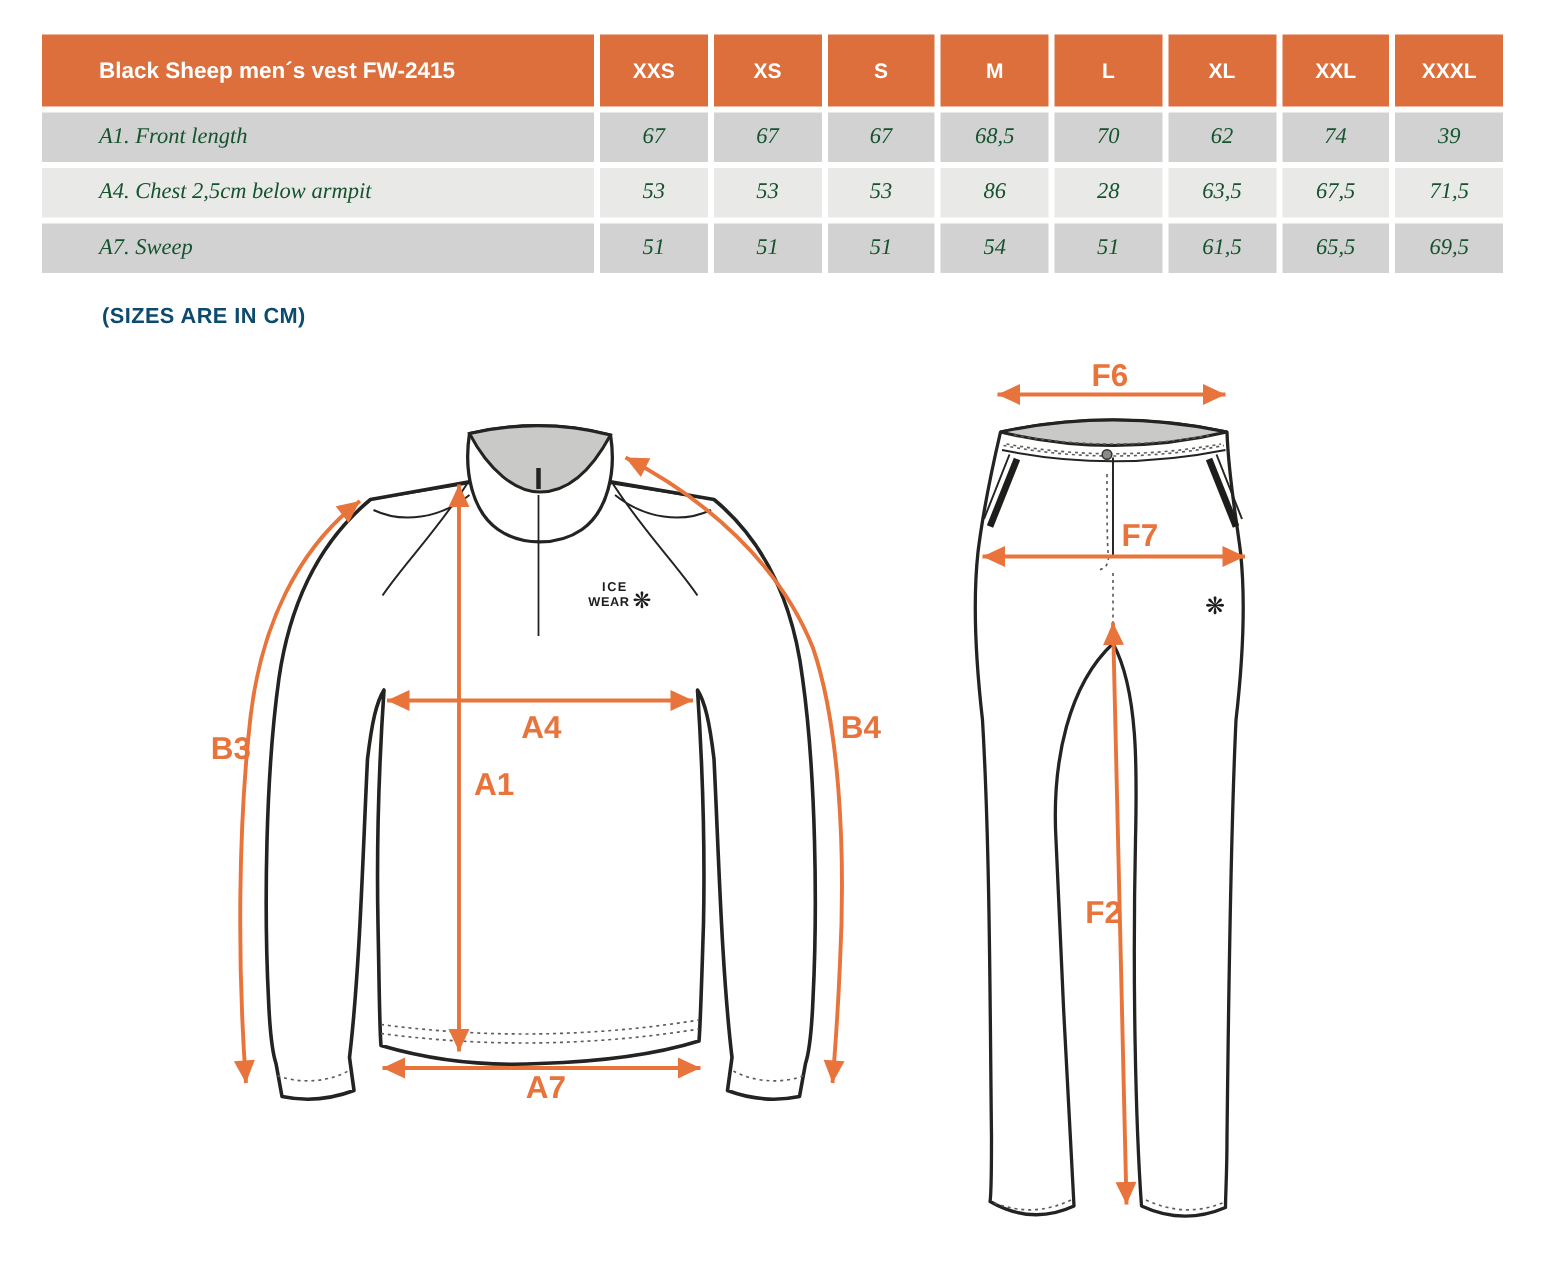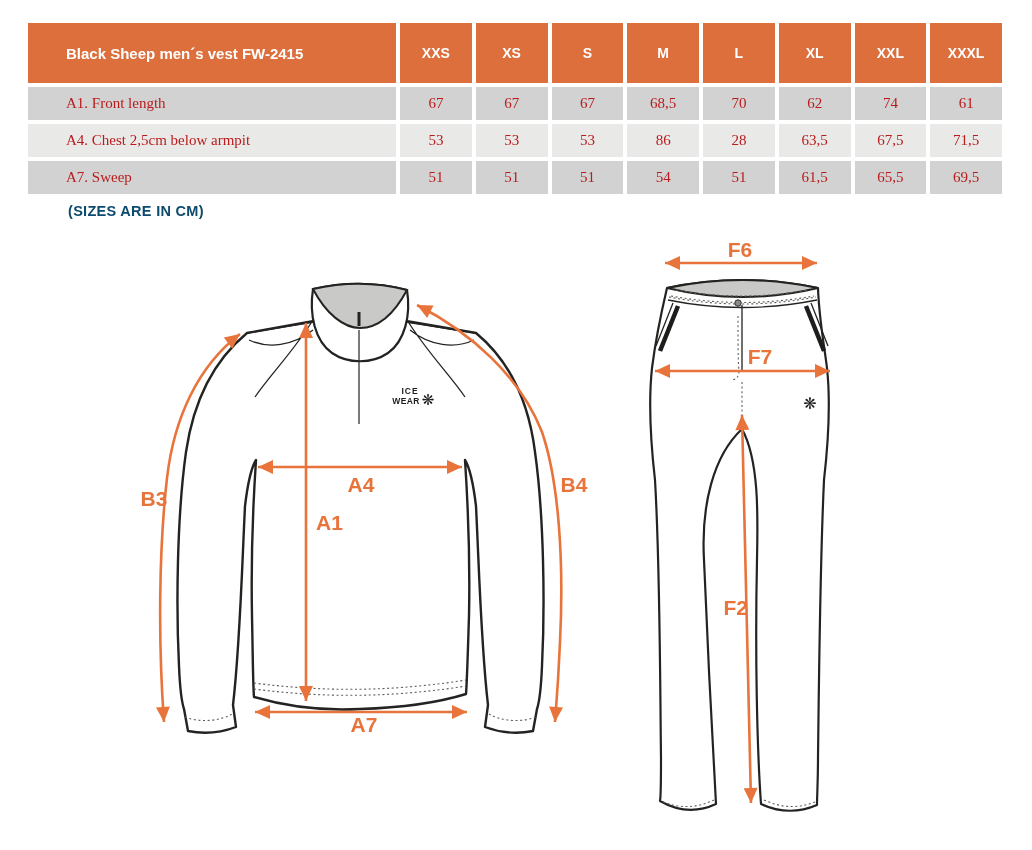--- a/index.html
+++ b/index.html
@@ -7,30 +7,30 @@
     width:1032px;height:850px;background:#ffffff;position:relative;
     font-family:"Liberation Sans",sans-serif;overflow:hidden;
   }
   .page{position:absolute;inset:0;}
   
   table.size-table{
     position:absolute;left:24px;top:19px;width:982px;
     border-collapse:separate;border-spacing:4px;table-layout:fixed;
   }
   table.size-table th{
-    height:60px;background:#DC6F3C;color:#ffffff;
+    height:48px;background:#DC6F3C;color:#ffffff;
     font-weight:bold;font-size:14px;text-align:center;padding:0;
   }
   table.size-table th.title{
     width:330px;text-align:left;padding-left:38px;font-size:15px;
   }
   table.size-table td{
-    height:33px;background:#D2D2D2;color:#b91c1c;
+    height:33px;background:#D2D2D2;color:#14532d;
     font-family:"Liberation Serif",serif;font-size:15px;
-    text-align:center;padding:0;
+    text-align:center;padding:0;font-style:italic;
   }
   table.size-table tr.alt td{background:#E9E9E8;margin-top:34px;}
   table.size-table td.lbl{text-align:left;padding-left:38px;}
   
   .note{
     position:absolute;left:68px;top:203px;color:#0c4a6e;
     font-size:14.5px;font-weight:bold;letter-spacing:.3px;
   }
   
   svg.diagrams{position:absolute;left:0;top:0;}
@@ -67,21 +67,21 @@
     <tbody>
       <tr>
         <td class="lbl">A1. Front length</td>
         <td>67</td>
         <td>67</td>
         <td>67</td>
         <td>68,5</td>
         <td>70</td>
         <td>62</td>
         <td>74</td>
-        <td>61</td>
+        <td>39</td>
       </tr>
       <tr class="alt">
         <td class="lbl">A4. Chest 2,5cm below armpit</td>
         <td>53</td>
         <td>53</td>
         <td>53</td>
         <td>86</td>
         <td>28</td>
         <td>63,5</td>
         <td>67,5</td>

